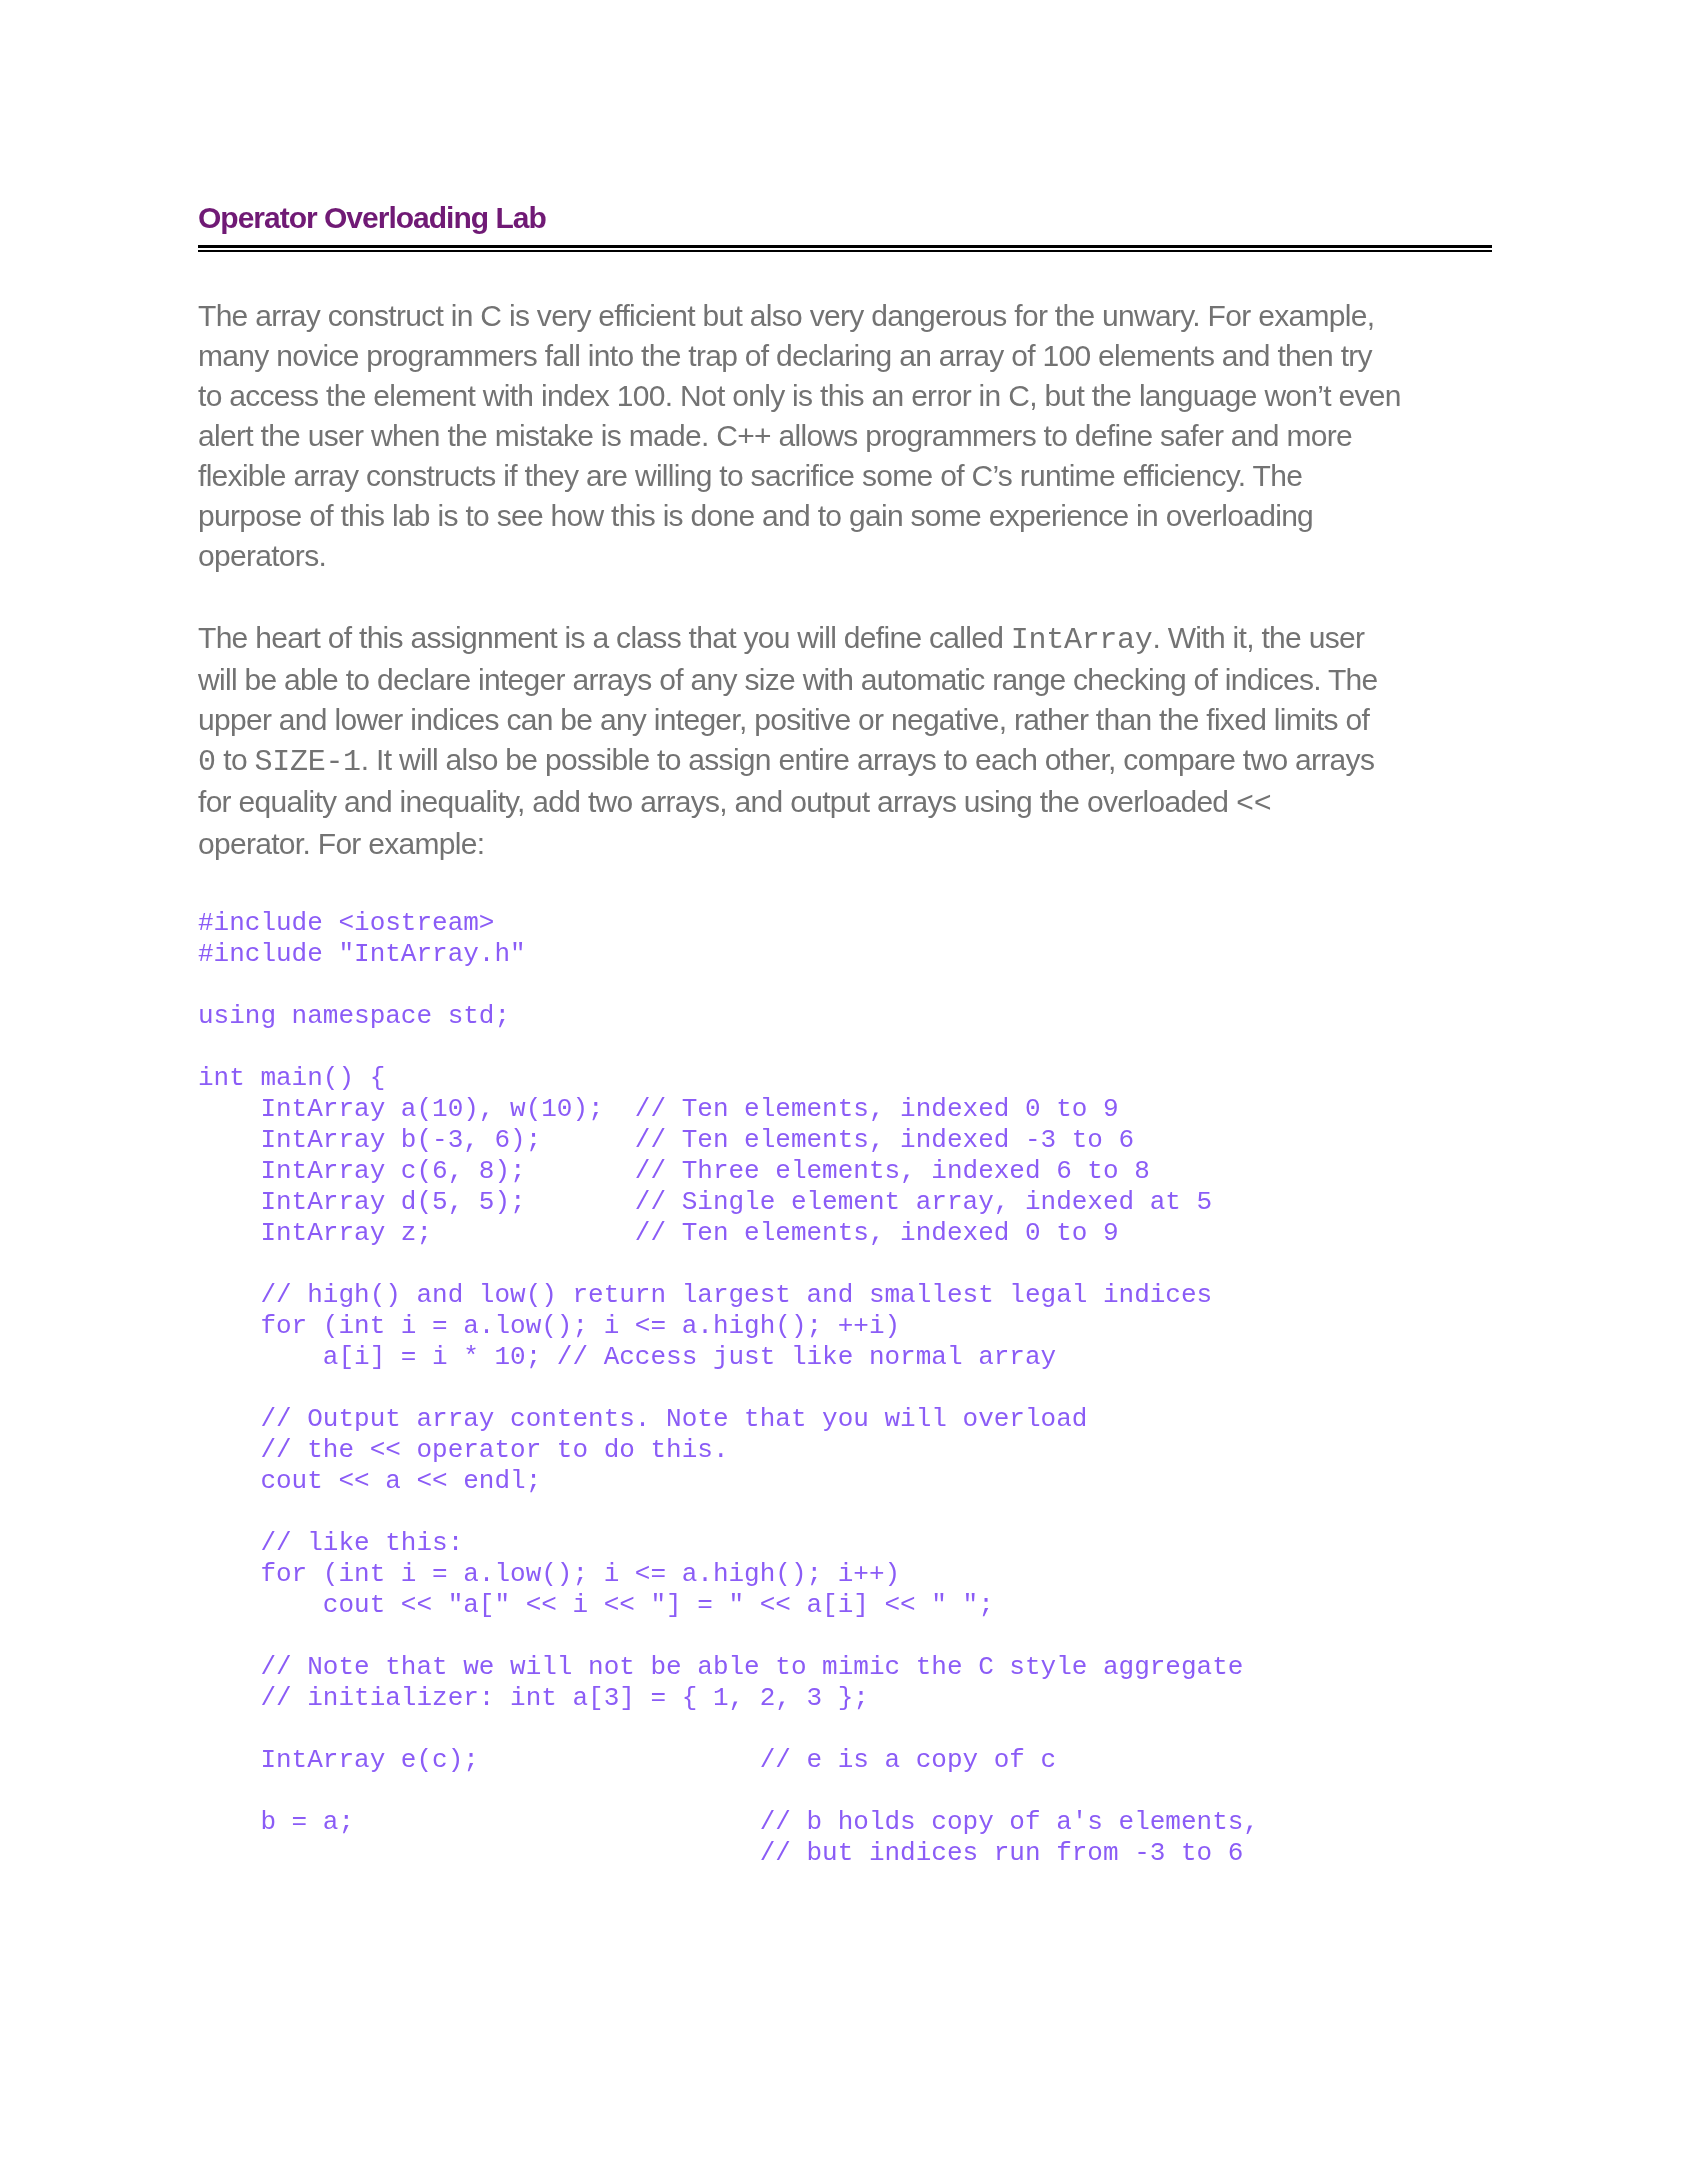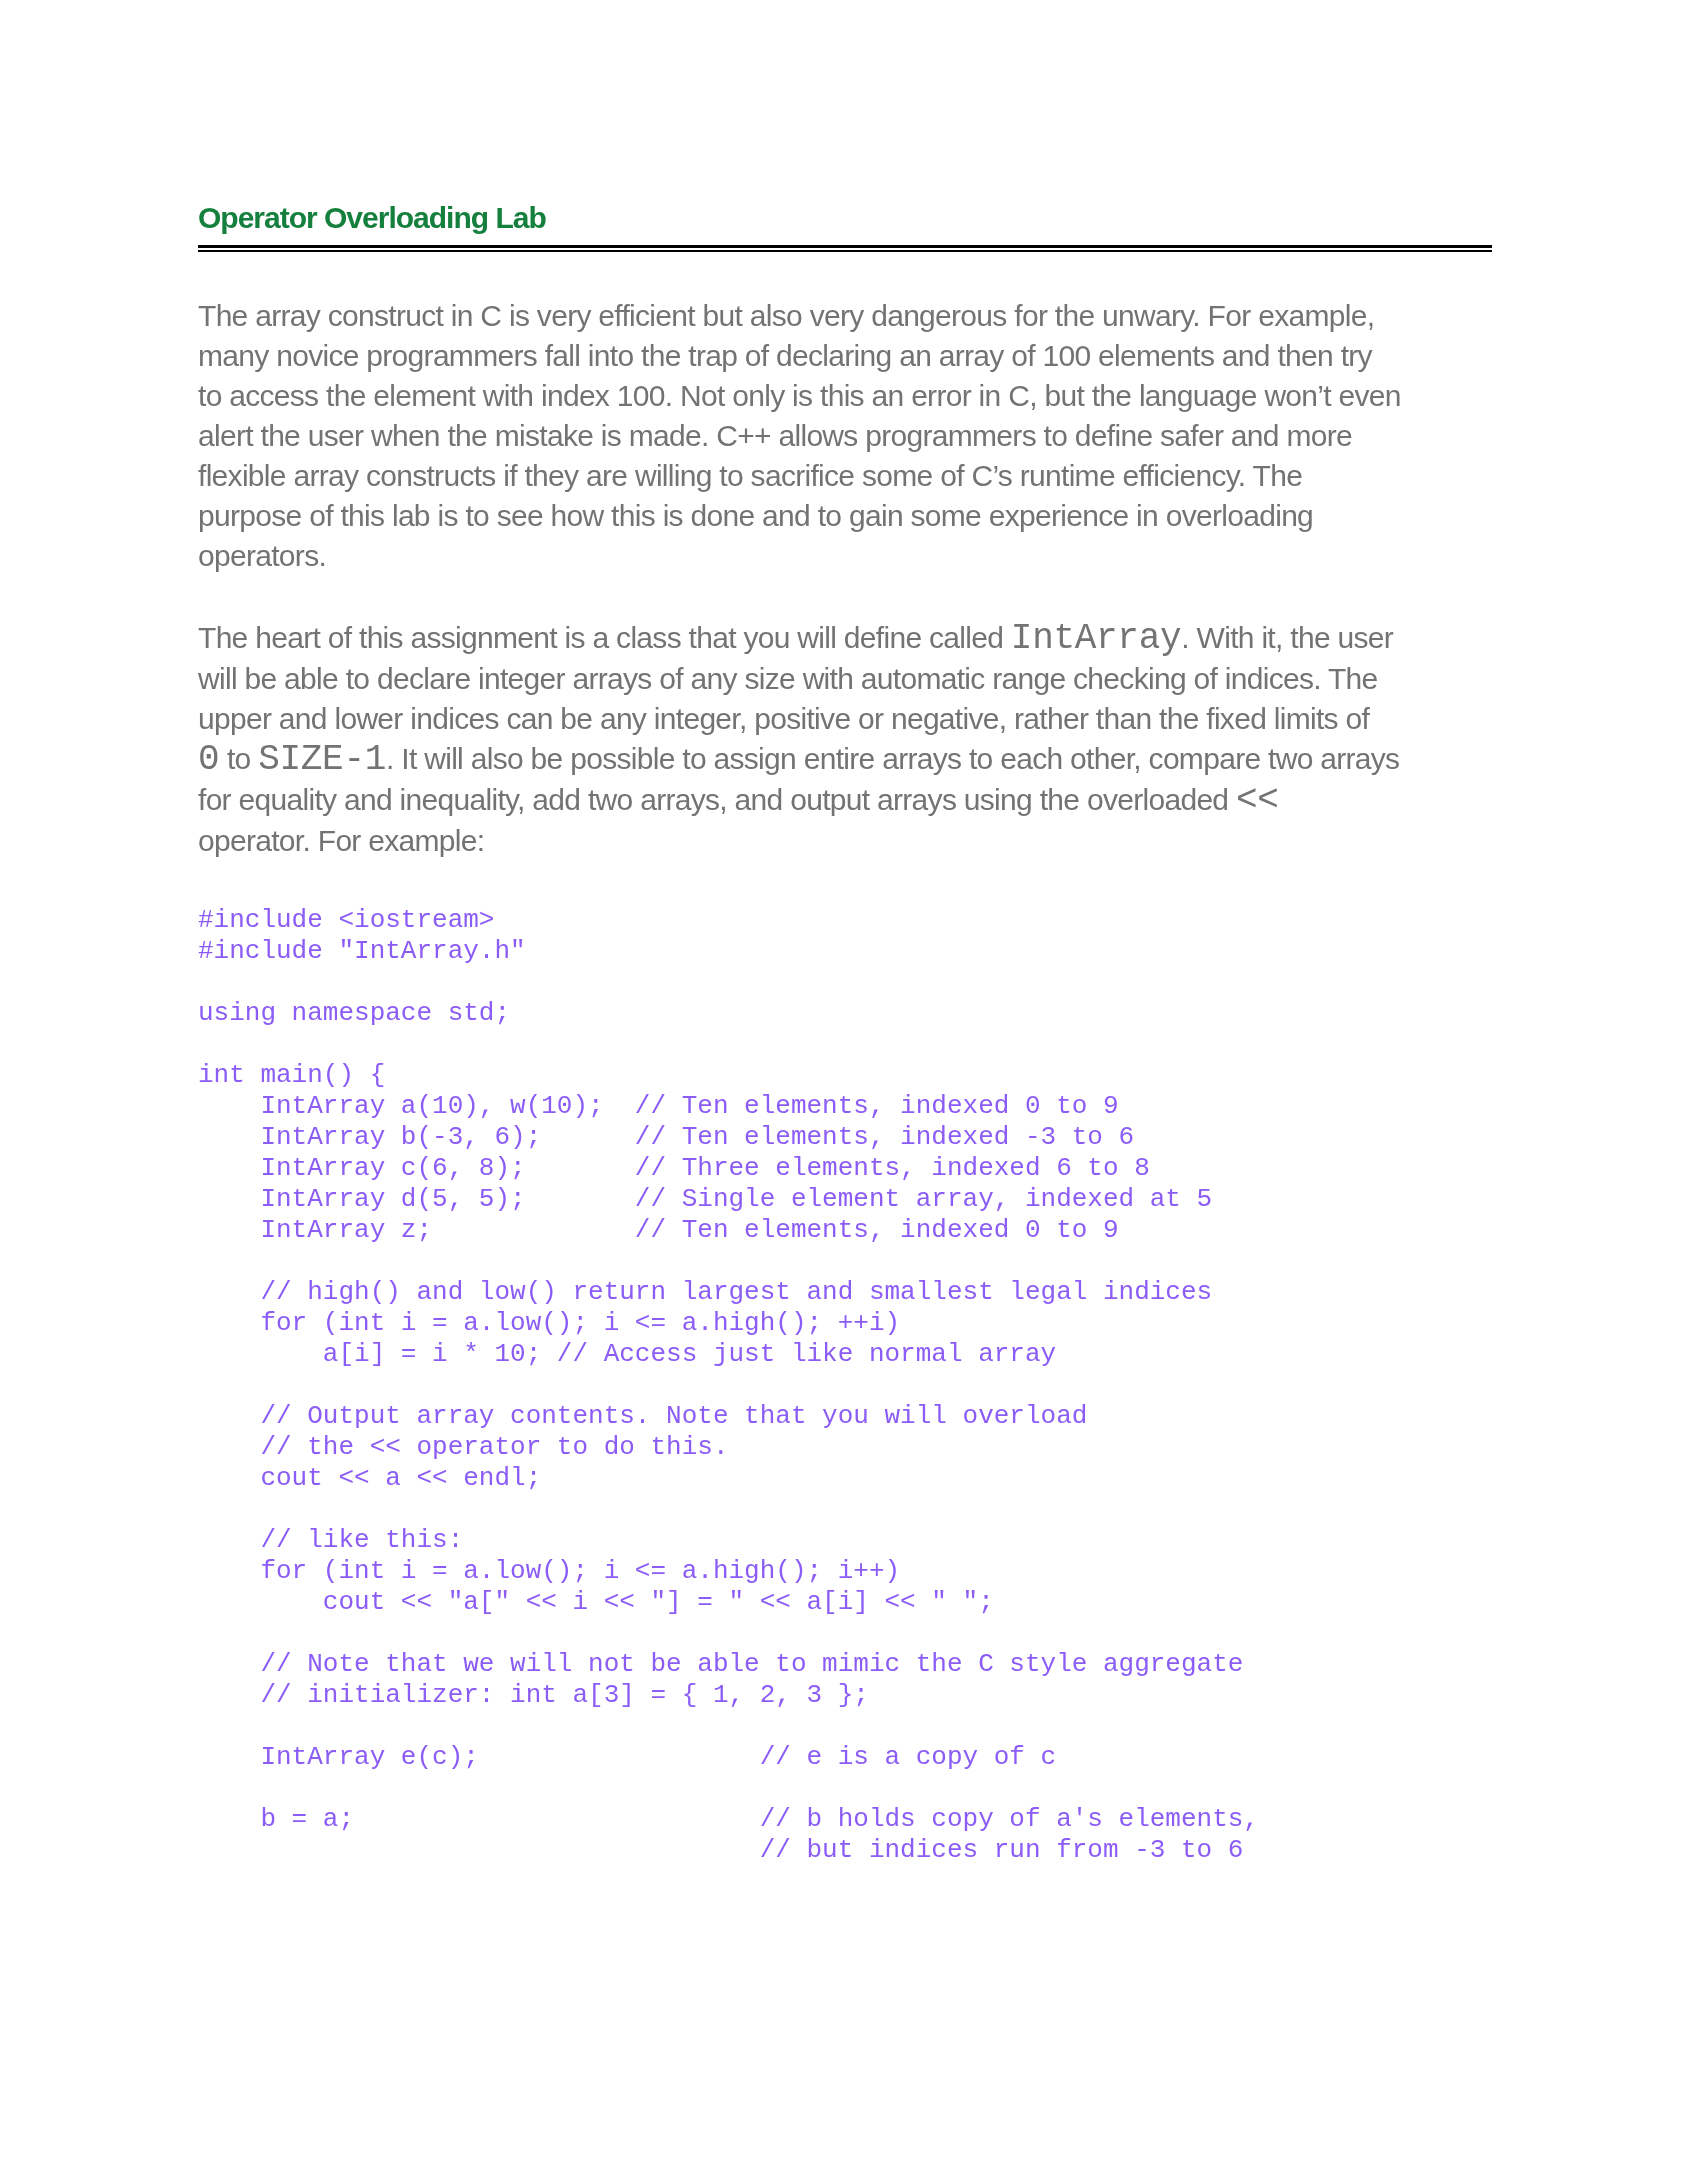--- a/index.html
+++ b/index.html
@@ -1,29 +1,29 @@
 <!DOCTYPE html>
 <html style="font-size:10.6px"><head>
 <meta charset="utf-8">
 <style>
   html,body{margin:0;padding:0;}
   .page{position:relative;width:1687px;height:2183px;background:#ffffff;overflow:hidden;}
   .docbody{position:absolute;left:198px;top:200px;width:1297px;color:#000000;}
   .title{font-family:"Liberation Sans",sans-serif;font-weight:bold;font-size:30px;
-         letter-spacing:-1px;line-height:36px;margin:0 0 8.6px 0;color:#15803d;}
+         letter-spacing:-1px;line-height:36px;margin:0 0 8.6px 0;color:#701a75;}
   .rule-double{width:1294px;}
   .rule-top{height:3.3px;background:#000;}
   .rule-gap{height:2.6px;background:transparent;}
   .rule-bottom{height:2px;background:#000;}
   .para{font-family:"Liberation Sans",sans-serif;font-size:30px;line-height:40px;
         letter-spacing:-0.7px;color:#737373;}
   .para-1{margin-top:44px;}
   .para-2{margin-top:42px;}
   .tline{white-space:pre;}
-  .mono{font-family:"Liberation Mono","DejaVu Sans Mono",monospace;font-size:36px;letter-spacing:-0.3px;text-align:center;}
+  .mono{font-family:"Liberation Mono","DejaVu Sans Mono",monospace;font-size:30px;letter-spacing:-0.3px;text-align:center;}
   .codeblock{font-family:"Liberation Mono","DejaVu Sans Mono",monospace;font-size:26px;
              line-height:31px;margin-top:44px;color:#8b5cf6;}
   .cline{white-space:pre;}
 </style>
 </head>
 <body>
 
 <div class="page">
   <div class="docbody">
     <h1 class="title">Operator Overloading Lab</h1>

